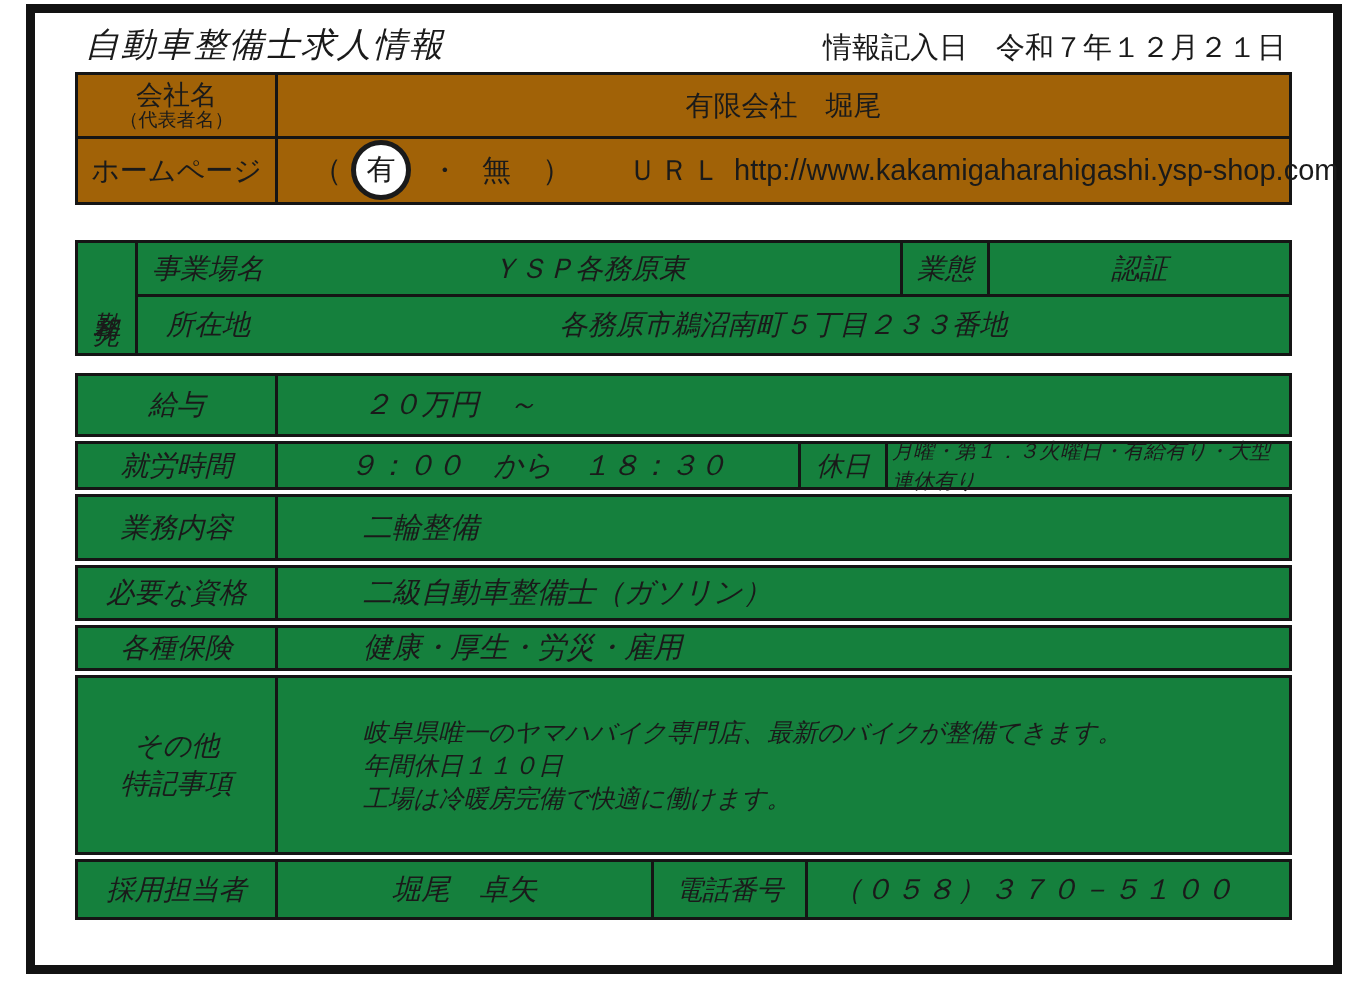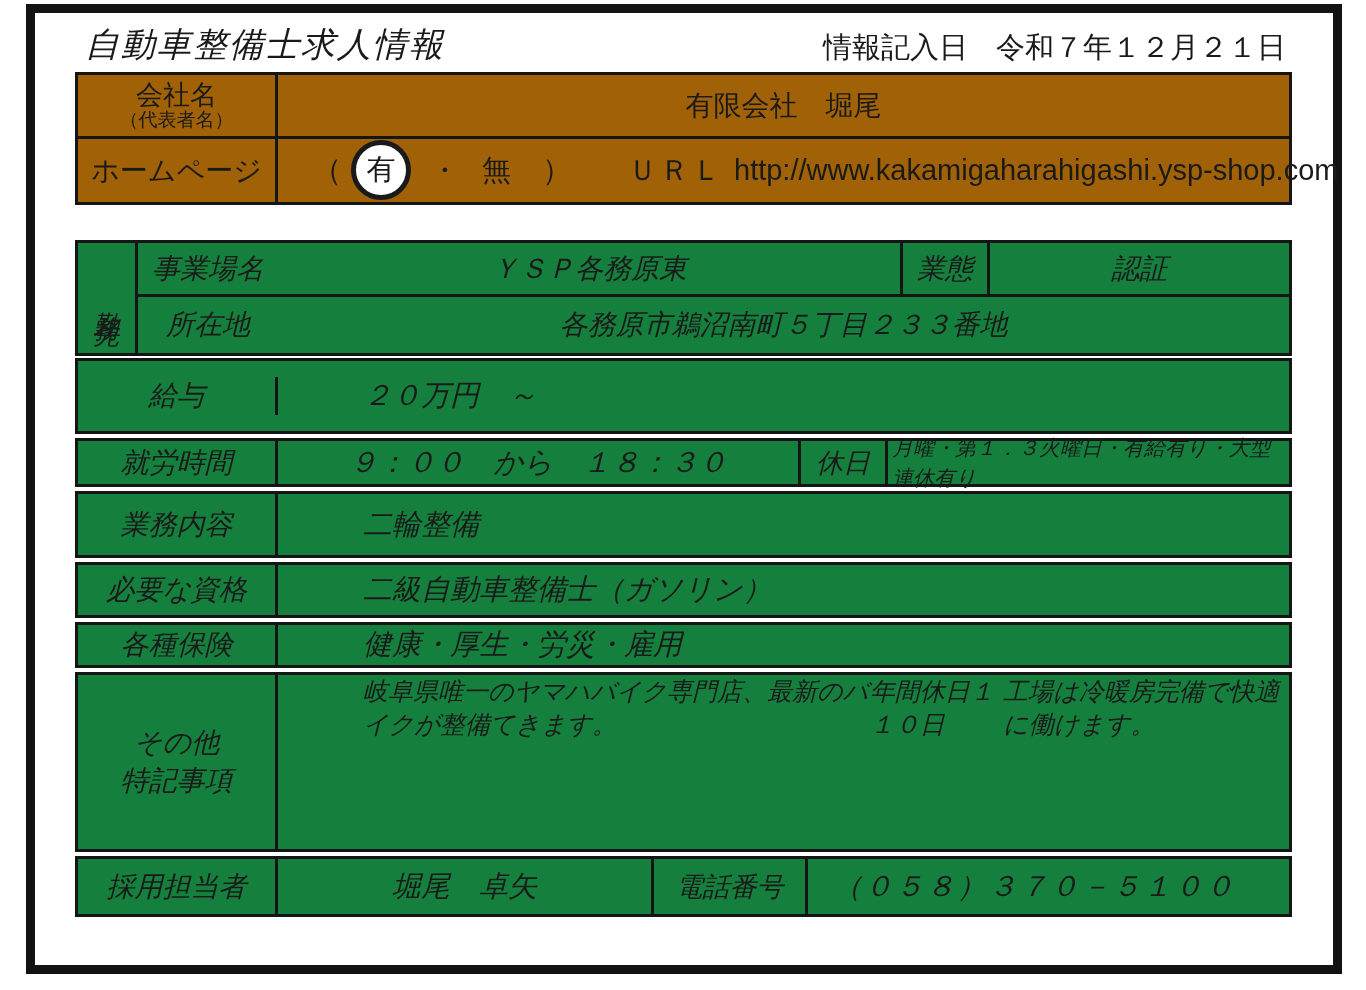--- a/index.html
+++ b/index.html
@@ -85,21 +85,21 @@
   .unit {
     position: relative;
     width: 1217px;
     border: 3px solid #151515;
     background: #15803d;
     display: flex;
     font-style: italic;
   }
   #work-stack { position: absolute; left: 75px; top: 240px; }
   .u-a { height: 116px; }
-  .u-b { height: 76px; margin-top: 2px; align-items: center; }
+  .u-b { height: 64px; margin-top: 17px; }
   .u-c { height: 49px; margin-top: 4px; }
   .u-d { height: 67px; margin-top: 4px; }
   .u-e { height: 56px; margin-top: 4px; }
   .u-f { height: 46px; margin-top: 4px; }
   .u-g { height: 180px; margin-top: 4px; }
   .u-h { height: 61px; margin-top: 4px; }
 
   .kinmu-col {
     flex: 0 0 60px;
     border-right: 3px solid #151515;
@@ -126,21 +126,21 @@
   .hours-value { width: 520px; flex: 0 0 520px; justify-content: center; font-size: 29px; }
   .holiday-label { width: 90px; flex: 0 0 90px; border-left: 3px solid #151515; border-right: 3px solid #151515; font-size: 27px; }
   .holiday-value {
     flex: 1; font-size: 21px; line-height: 30px;
     padding: 2px 2px 2px 4px;
     align-items: center;
   }
 
   .notes-label { line-height: 1.35; font-size: 28px; }
   .notes-body {
-    flex: 1; display: flex; flex-direction: row; justify-content: center;
+    flex: 1; display: flex; flex-direction: column; justify-content: center;
     padding-left: 85px; font-size: 25px; line-height: 33px;
   }
 
   .recruit-name { width: 373px; flex: 0 0 373px; justify-content: center; font-size: 29px; }
   .phone-label { width: 157px; flex: 0 0 157px; border-left: 3px solid #151515; border-right: 3px solid #151515; font-size: 27px; justify-content: center; }
   .phone-value { flex: 1; padding-left: 25px; font-size: 29px; letter-spacing: 2px; }
 </style>
 </head>
 <body>
 

